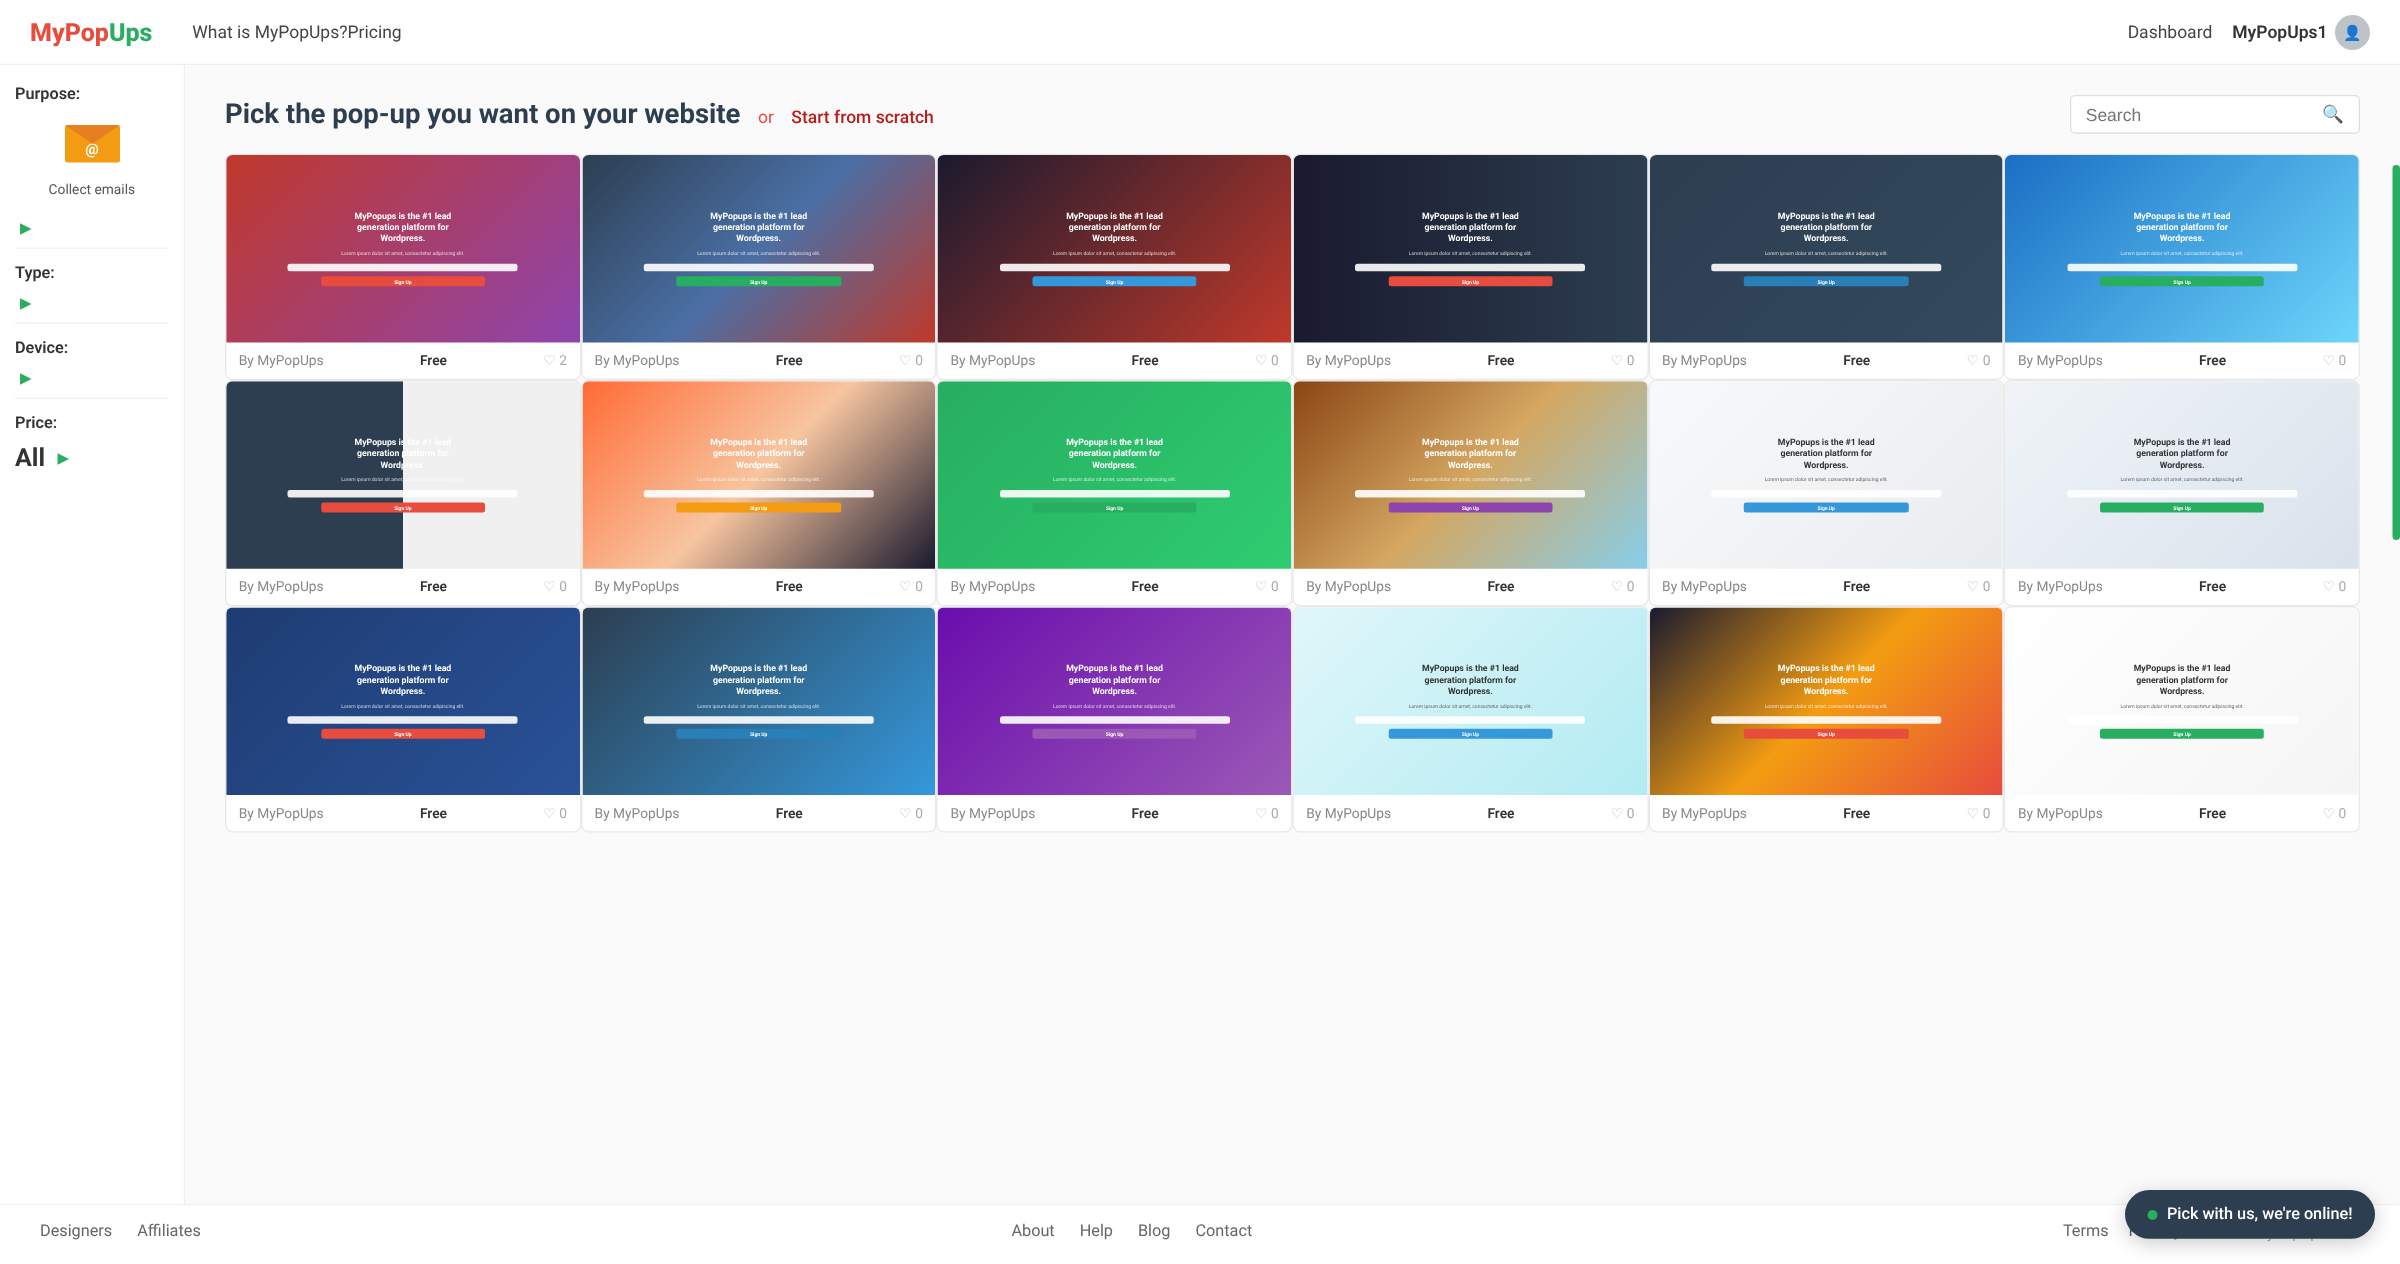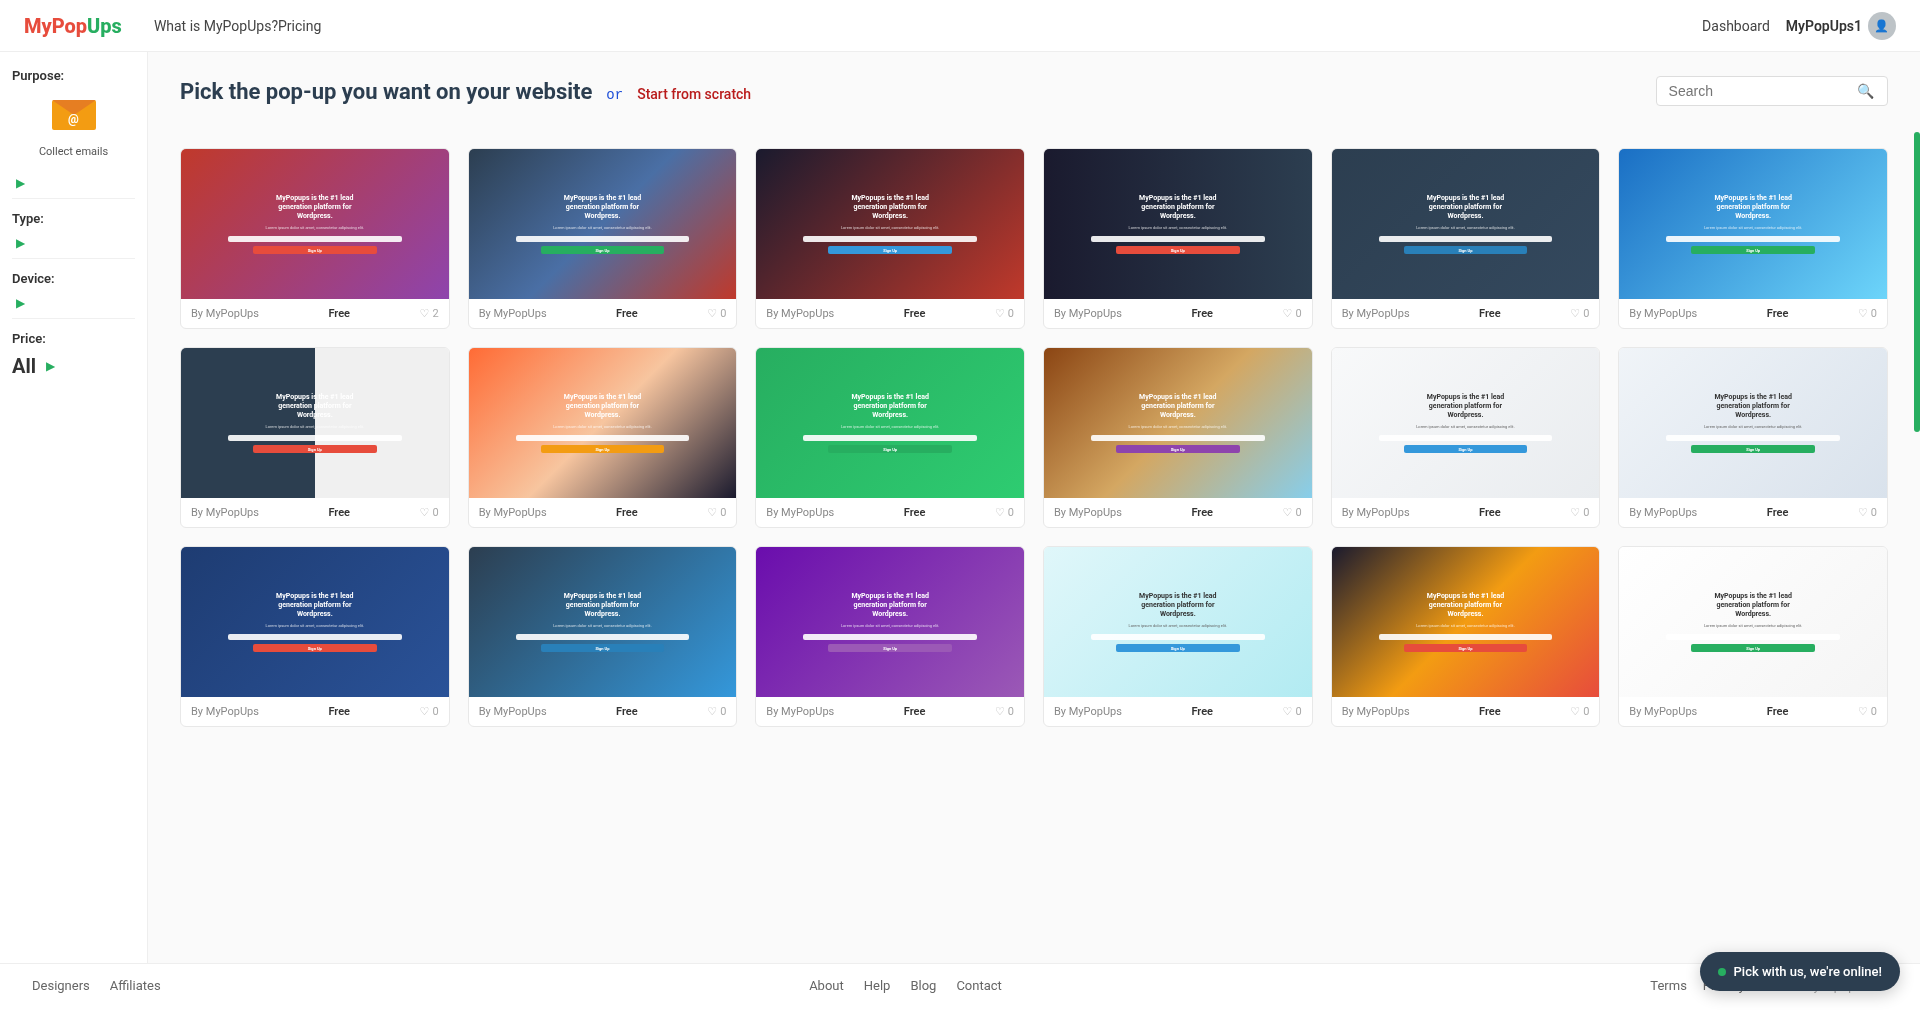--- a/index.html
+++ b/index.html
@@ -35,30 +35,30 @@
     .section-divider { margin: 8px 0 12px; border: none; border-top: 1px solid #f0f0f0; }
 
     
     .envelope-icon { position: relative; width: 44px; height: 32px; }
     .envelope-body { width: 44px; height: 30px; background: #f39c12; border-radius: 2px; position: relative; overflow: hidden; }
 
     
     .main { flex: 1; padding: 24px 32px; background: #fafafa; }
 
     
-    .page-header { display: flex; align-items: center; justify-content: space-between; margin-bottom: 42px; }
+    .page-header { display: flex; align-items: center; justify-content: space-between; margin-bottom: 16px; }
     .page-title { font-size: 22px; font-weight: 700; color: #2c3e50; }
-    .page-title-or { font-size: 14px; font-weight: 400; color: #1d4ed8; margin: 0 8px; font-family: Liberation Mono, monospace; }
+    .page-title-or { font-size: 14px; font-weight: 400; color: #ef4444; margin: 0 8px; }
     .page-title-link { font-size: 14px; color: #b91c1c; text-decoration: none; font-weight: 500; }
     .search-box { display: flex; align-items: center; border: 1px solid #ddd; border-radius: 4px; padding: 6px 12px; background: #fff; gap: 8px; min-width: 220px; }
     .search-input { border: none; outline: none; font-size: 14px; color: #333; flex: 1; background: transparent; }
     .search-icon { color: #aaa; font-size: 14px; }
 
     
-    .grid { display: grid; grid-template-columns: repeat(6, 1fr); gap: 18px; }
+    .grid { display: grid; grid-template-columns: repeat(6, 1fr); }
     .card { background: #fff; border: 1px solid #e8e8e8; border-radius: 6px; overflow: hidden; cursor: pointer; transition: box-shadow 0.2s; }
     .card-thumb { width: 100%; height: 150px; overflow: hidden; position: relative; }
     .card-footer { display: flex; align-items: center; justify-content: space-between; padding: 8px 10px; font-size: 11px; color: #777; }
     .card-author { font-size: 11px; color: #888; }
     .card-free { font-size: 11px; font-weight: 600; color: #333; }
     .card-like { display: flex; align-items: center; gap: 3px; color: #bbb; font-size: 11px; }
     .card-like-count { color: #aaa; }
 
     
     .footer { background: #fff; border-top: 1px solid #eee; padding: 14px 32px; display: flex; align-items: center; justify-content: space-between; font-size: 13px; color: #777; }

